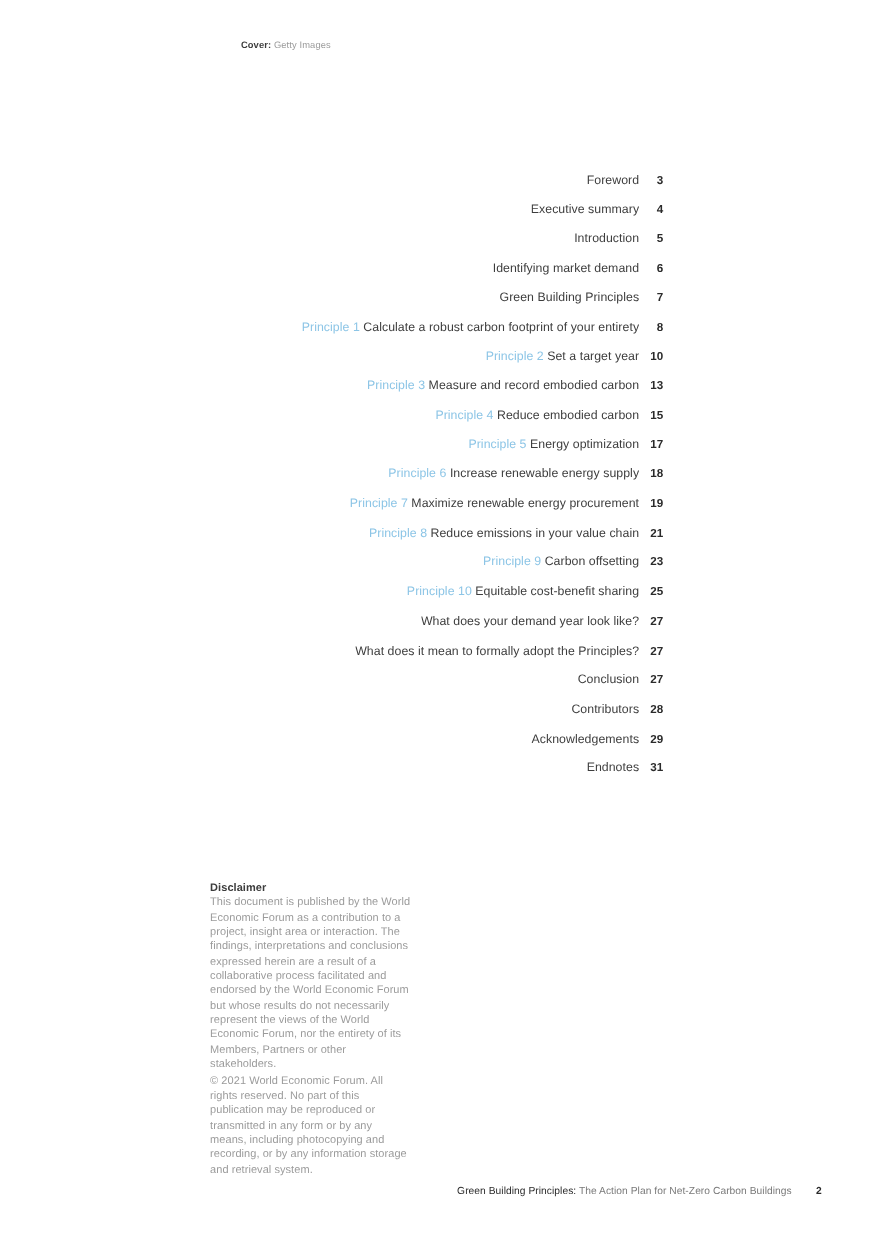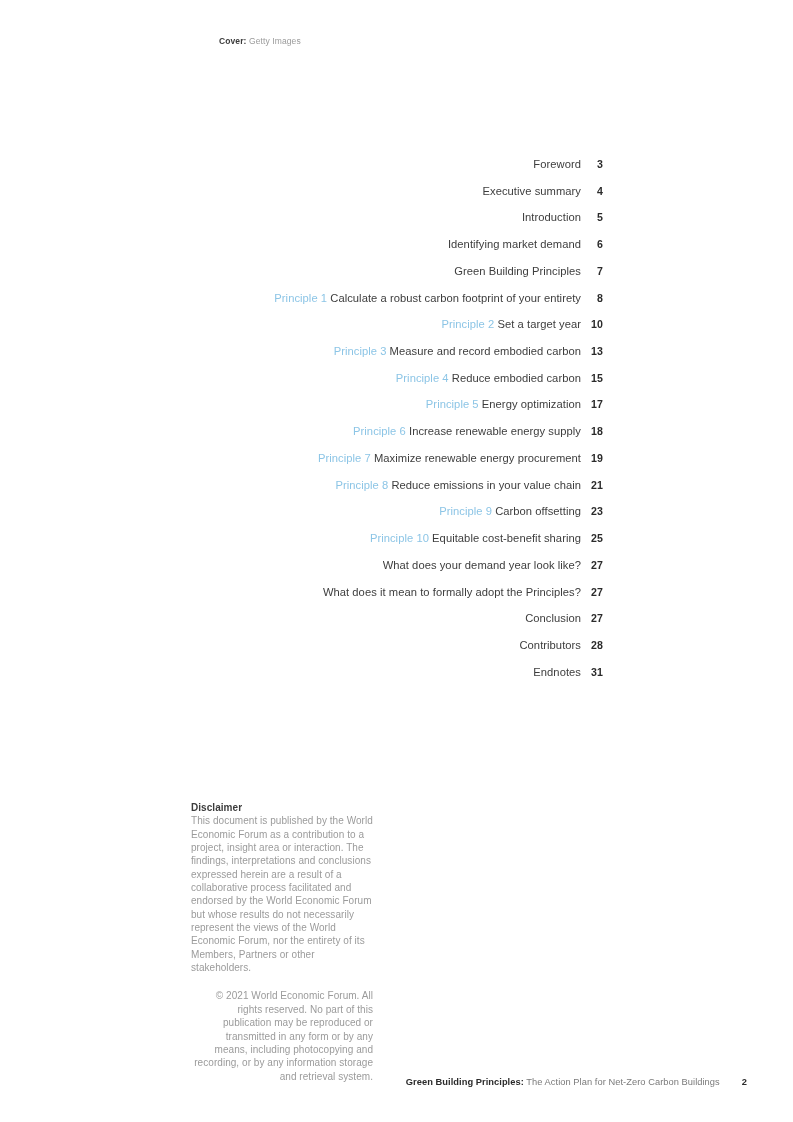--- a/index.html
+++ b/index.html
@@ -97,40 +97,39 @@
   }
   .disclaimer .d-head {
     font-weight: bold;
     color: #3c3c3c;
     display: block;
   }
   .disclaimer p {
     margin: 0;
   }
   .disclaimer p.copyright {
-    margin-top: 15px;
-    text-align: right;
+    margin-top: 2px;
   }
 
   
   .footer {
     position: absolute;
     left: 191px;
     right: 46px;
     top: 1077px;
     display: flex;
     justify-content: flex-end;
     align-items: baseline;
     font-size: 9.3px;
     color: #7f7f7f;
     letter-spacing: 0.05px;
     white-space: nowrap;
   }
   .footer .f-strong {
-    font-weight: bold;
+    font-weight: normal;
     color: #2b2b2b;
   }
   .footer .f-rest {
     color: #7a7a7a;
   }
   .footer .f-page {
     font-weight: bold;
     color: #2b2b2b;
     margin-left: 22px;
   }
@@ -217,20 +216,24 @@
       </div>
       <div class="toc-row">
         <div class="toc-label"><span class="toc-rest">Conclusion</span></div>
         <div class="toc-page">27</div>
       </div>
       <div class="toc-row">
         <div class="toc-label"><span class="toc-rest">Contributors</span></div>
         <div class="toc-page">28</div>
       </div>
       <div class="toc-row">
+        <div class="toc-label"><span class="toc-rest">Acknowledgements</span></div>
+        <div class="toc-page">29</div>
+      </div>
+      <div class="toc-row">
         <div class="toc-label"><span class="toc-rest">Endnotes</span></div>
         <div class="toc-page">31</div>
       </div>
     </div>
 
   <div class="disclaimer">
     <p><span class="d-head">Disclaimer</span><span>This document is published by the World Economic Forum as a contribution to a project, insight area or interaction. The findings, interpretations and conclusions expressed herein are a result of a collaborative process facilitated and endorsed by the World Economic Forum but whose results do not necessarily represent the views of the World Economic Forum, nor the entirety of its Members, Partners or other stakeholders.</span></p>
     <p class="copyright">© 2021 World Economic Forum. All rights reserved. No part of this publication may be reproduced or transmitted in any form or by any means, including photocopying and recording, or by any information storage and retrieval system.</p>
   </div>
 

